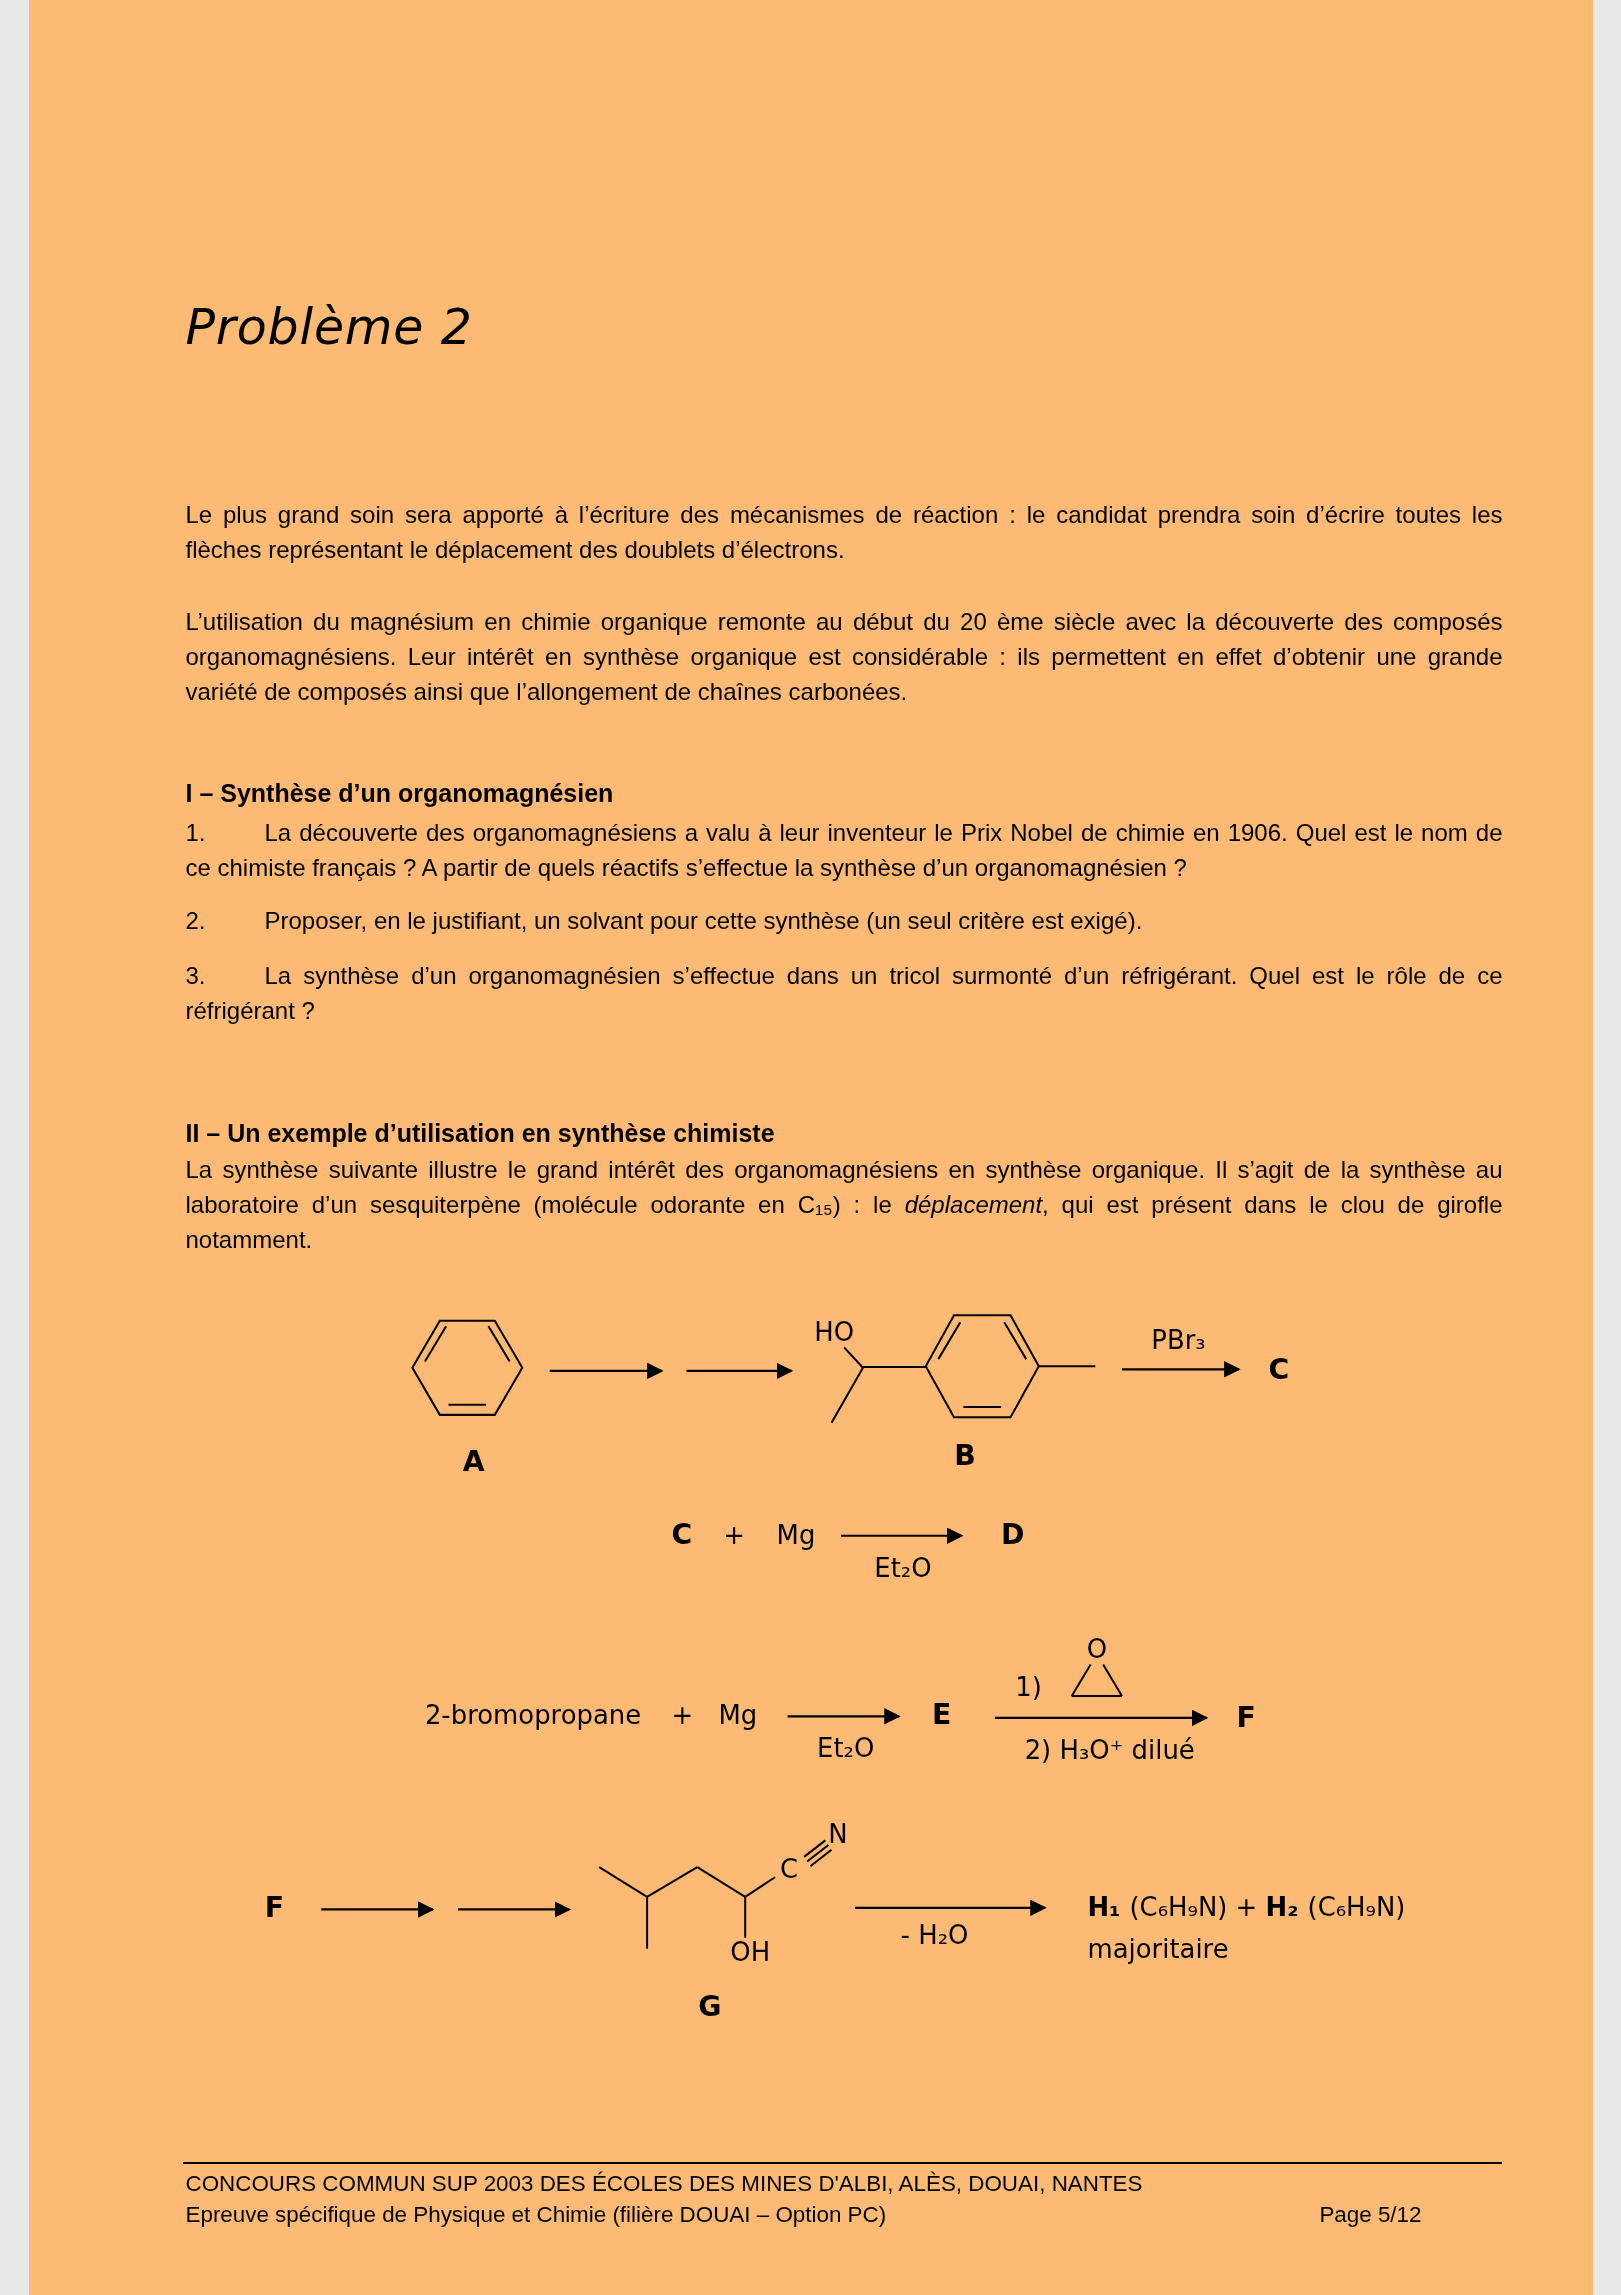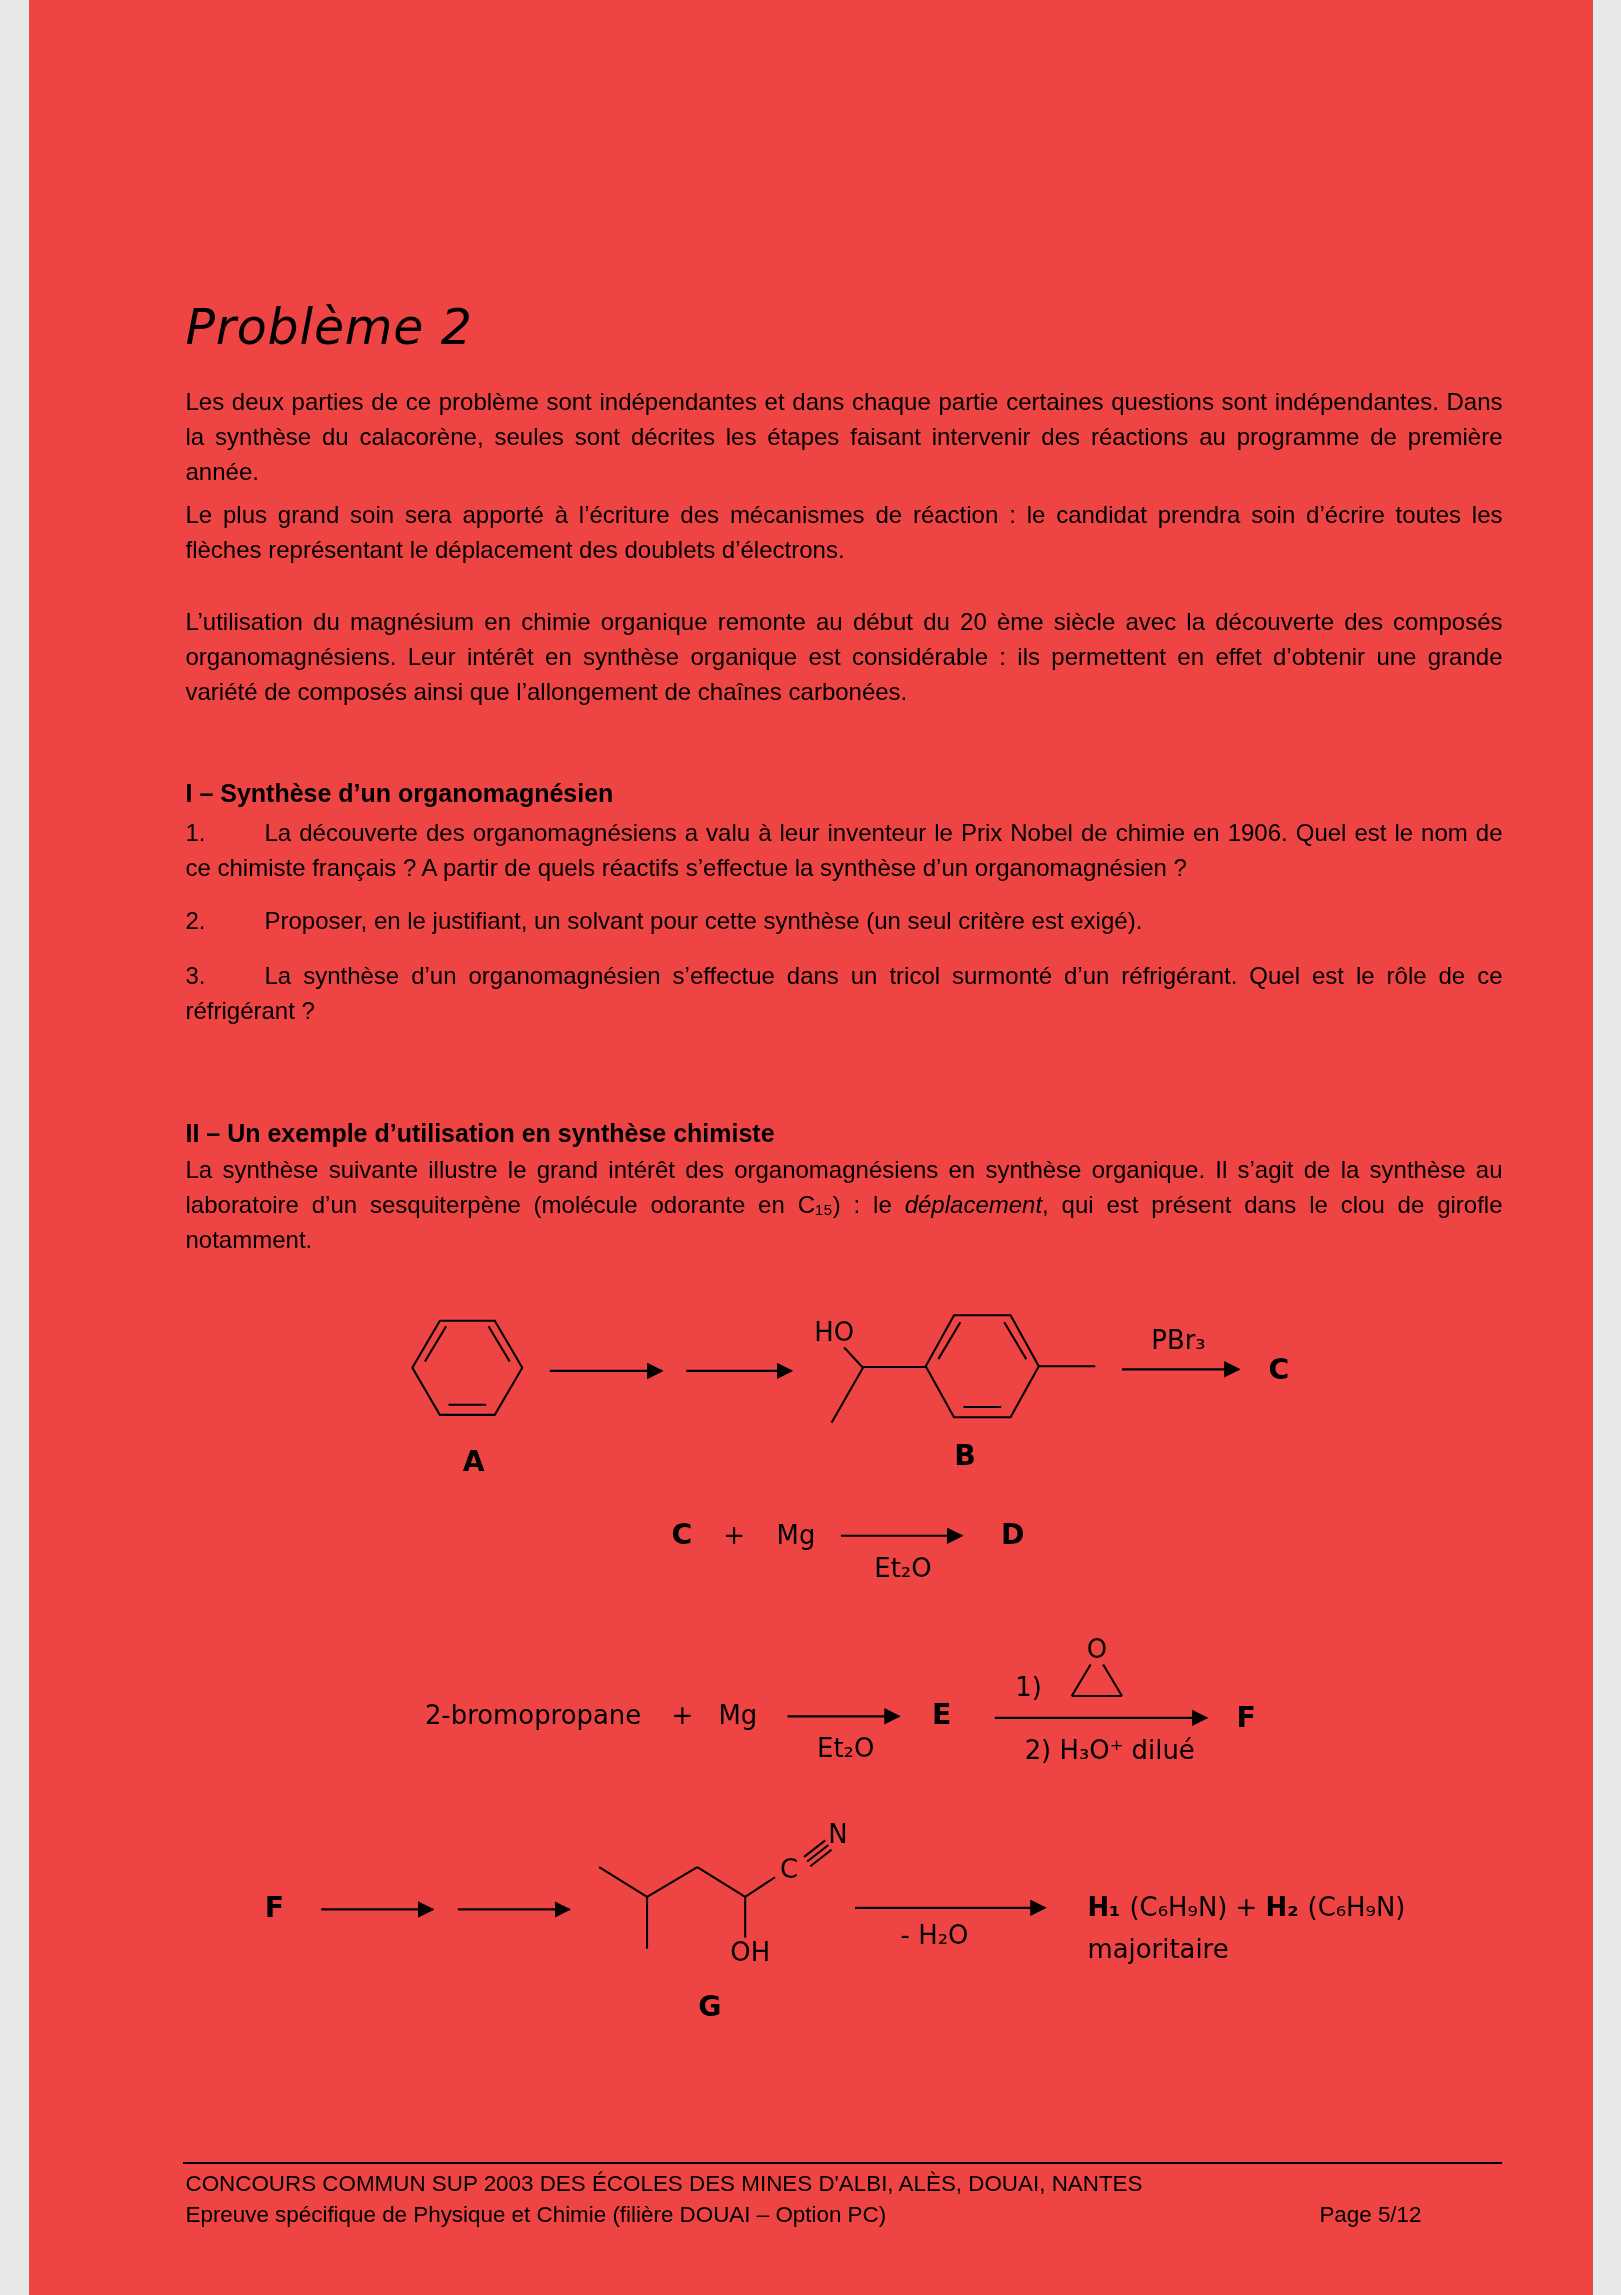--- a/index.html
+++ b/index.html
@@ -1,19 +1,19 @@
 <!DOCTYPE html>
 <html style="font-size:12.6px"><head>
 <meta charset="utf-8">
 <style>
   html,body{margin:0;padding:0;background:#e8e8e8;}
   .page{
     position:relative;
     width:1564px;height:2295px;
-    background:#ef4444;
+    background:#fdba74;
     font-family:"Liberation Sans","DejaVu Sans",sans-serif;
     color:#000;
     overflow:hidden;
     margin:0 auto;
   }
   .blk{
     position:absolute;left:157px;width:1317px;
     font-size:24px;line-height:35px;text-align:justify;
   }
   .title{
@@ -36,21 +36,20 @@
   .f1{position:absolute;left:157px;top:2170px;font-size:22.4px;line-height:28px;}
   .f2{position:absolute;left:157px;top:2201px;width:1236px;font-size:22.4px;line-height:28px;display:flex;justify-content:space-between;}
 </style>
 </head>
 <body>
 
 <div class="page">
 
   <div class="title">Problème 2</div>
 
-  <p class="blk" style="top:360px">Les deux parties de ce problème sont indépendantes et dans chaque partie certaines questions sont indépendantes. Dans la synthèse du calacorène, seules sont décrites les étapes faisant intervenir des réactions au programme de première année.</p>
   <p class="blk" style="top:473px">Le plus grand soin sera apporté à l’écriture des mécanismes de réaction :  le candidat prendra soin d’écrire toutes les flèches représentant le déplacement des doublets d’électrons.</p>
   <p class="blk" style="top:580px">L’utilisation du magnésium en chimie organique remonte au début du 20 ème siècle avec la découverte des composés organomagnésiens. Leur intérêt en synthèse organique est considérable : ils permettent en effet d’obtenir une grande variété de composés ainsi que l’allongement de chaînes carbonées.</p>
 
   <p class="blk hd" style="top:751px">I – Synthèse d’un organomagnésien</p>
 
   <p class="blk" style="top:791px"><span class="qnum">1.</span><span>La découverte des organomagnésiens a valu à leur inventeur le Prix Nobel de chimie en 1906. Quel est le nom de ce chimiste français ? A partir de quels réactifs s’effectue la synthèse d’un organomagnésien ?</span></p>
   <p class="blk" style="top:879px"><span class="qnum">2.</span><span>Proposer, en le justifiant, un solvant pour cette synthèse (un seul critère est exigé).</span></p>
   <p class="blk" style="top:934px"><span class="qnum">3.</span><span>La synthèse d’un organomagnésien s’effectue dans un tricol surmonté d’un réfrigérant. Quel est le rôle de ce réfrigérant ?</span></p>
 
   <p class="blk hd" style="top:1091px">II – Un exemple d’utilisation en synthèse chimiste</p>

